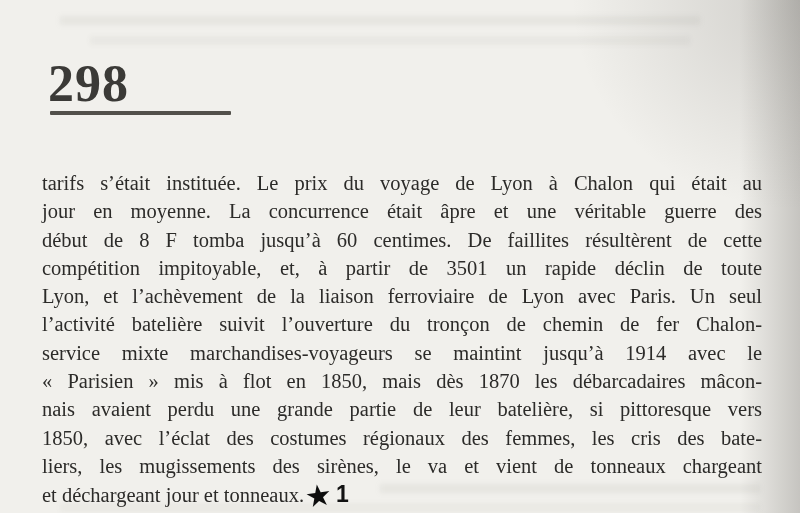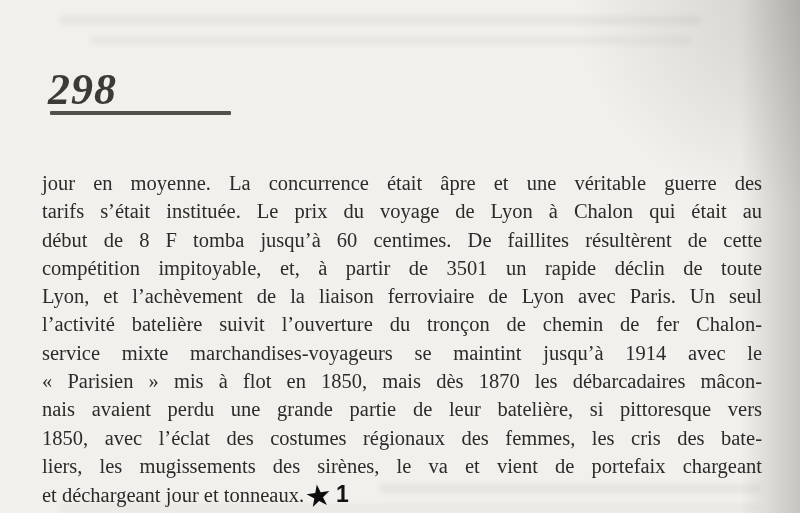--- a/index.html
+++ b/index.html
@@ -40,24 +40,23 @@
     pointer-events: none;
   }
   .ghost.g1 { top: 16px; width: 640px; }
   .ghost.g2 { top: 36px; left: 90px; width: 600px; opacity: .8; }
   .ghost.g3 { top: 484px; left: 380px; width: 380px; }
   .ghost.g4 { top: 503px; left: 60px; width: 700px; opacity: .7; }
 
   .page-number {
     position: absolute;
     left: 48px;
-    top: 68px;
-    font-style: italic;
+    top: 58px;
     font-weight: bold;
-    font-size: 44px;
+    font-size: 52px;
     line-height: 1;
     letter-spacing: 1px;
     color: #3b3a37;
   }
   .page-rule {
     position: absolute;
     left: 50px;
     top: 111px;
     width: 181px;
     height: 4px;
@@ -110,25 +109,25 @@
 <div class="corner-shade"></div>
 <div class="ghost g1"></div>
 <div class="ghost g2"></div>
 <div class="ghost g3"></div>
 <div class="ghost g4"></div>
 
 <div class="page-number">298</div>
 <div class="page-rule"></div>
 
 <div class="paragraph">
+  <div class="para-line">tarifs s’était instituée. Le prix du voyage de Lyon à Chalon qui était au</div>
   <div class="para-line">jour en moyenne. La concurrence était âpre et une véritable guerre des</div>
-  <div class="para-line">tarifs s’était instituée. Le prix du voyage de Lyon à Chalon qui était au</div>
   <div class="para-line">début de 8 F tomba jusqu’à 60 centimes. De faillites résultèrent de cette</div>
   <div class="para-line">compétition impitoyable, et, à partir de 3501 un rapide déclin de toute</div>
   <div class="para-line">Lyon, et l’achèvement de la liaison ferroviaire de Lyon avec Paris. Un seul</div>
   <div class="para-line">l’activité batelière suivit l’ouverture du tronçon de chemin de fer Chalon-</div>
   <div class="para-line">service mixte marchandises-voyageurs se maintint jusqu’à 1914 avec le</div>
   <div class="para-line">« Parisien » mis à flot en 1850, mais dès 1870 les débarcadaires mâcon-</div>
   <div class="para-line">nais avaient perdu une grande partie de leur batelière, si pittoresque vers</div>
   <div class="para-line">1850, avec l’éclat des costumes régionaux des femmes, les cris des bate-</div>
-  <div class="para-line">liers, les mugissements des sirènes, le va et vient de portefaix chargeant</div>
+  <div class="para-line">liers, les mugissements des sirènes, le va et vient de tonneaux chargeant</div>
   <div class="para-line last"><span>et déchargeant jour et tonneaux.</span><span class="star-marker">★</span><span class="marker-label">1</span></div>
 </div>
 
 </body></html>

